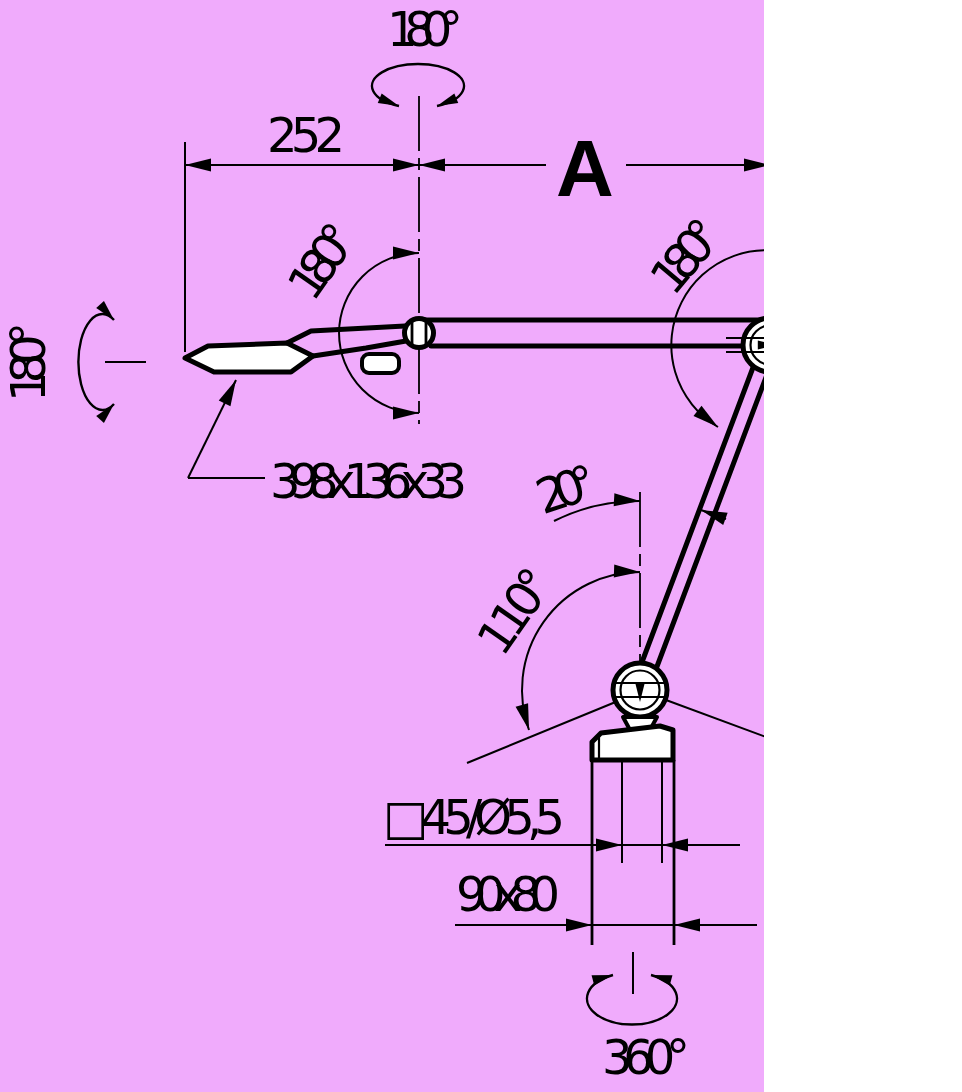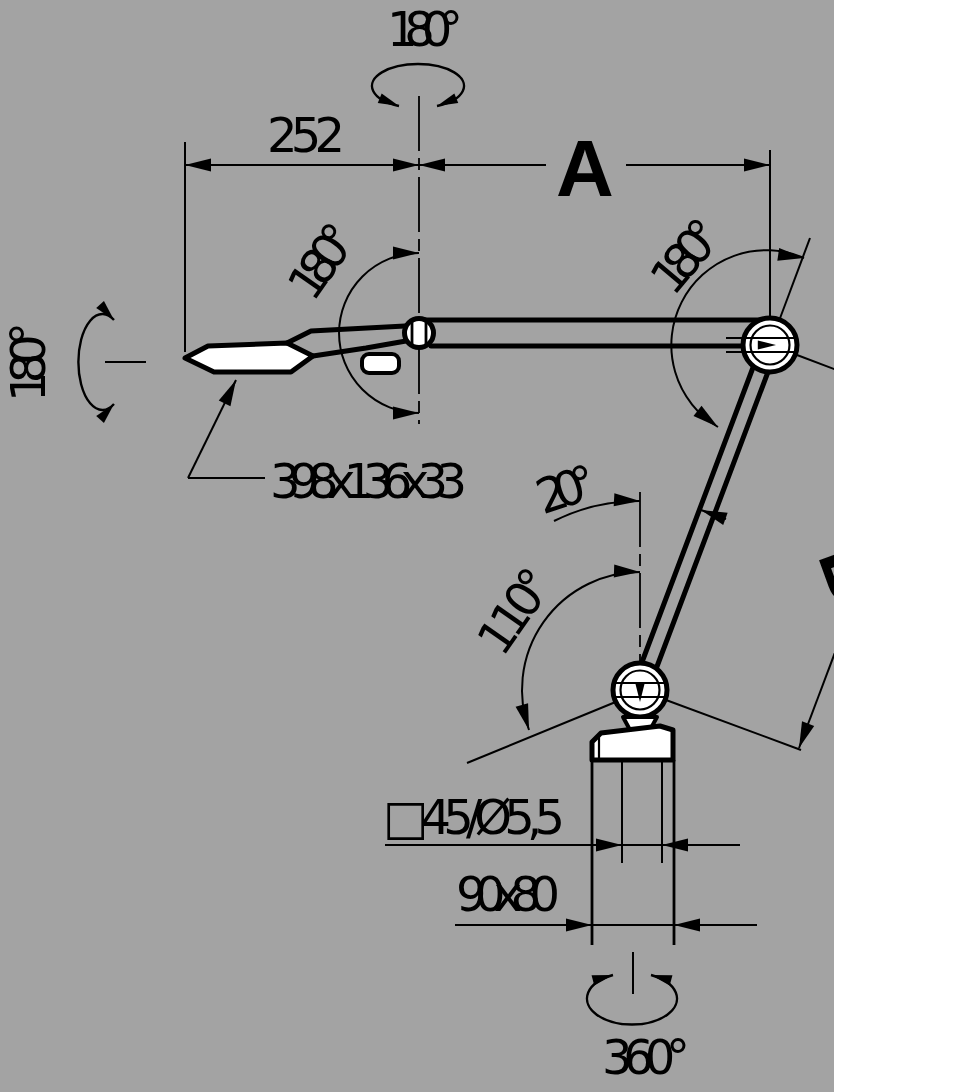--- a/index.html
+++ b/index.html
@@ -1,16 +1,16 @@
 <!DOCTYPE html>
 <html><head>
 <meta charset="utf-8">
 <style>
   html,body{margin:0;padding:0;background:#ffffff;}
-  .stage{position:relative;width:834px;height:1092px;background:#a3a3a3;overflow:hidden;}
+  .stage{position:relative;width:764px;height:1092px;background:#f0abfc;overflow:hidden;}
   svg{display:block;}
   .thick{stroke:#000;stroke-width:5;fill:none;stroke-linejoin:round;stroke-linecap:round;}
   .thickf{stroke:#000;stroke-width:5;fill:#fff;stroke-linejoin:round;}
   .medf{stroke:#000;stroke-width:4;fill:#fff;stroke-linejoin:round;}
   .med{stroke:#000;stroke-width:2.8;fill:none;}
   .dim{stroke:#000;stroke-width:2;fill:none;}
   .dim2{stroke:#000;stroke-width:2.4;fill:none;}
   .thin{stroke:#000;stroke-width:2.2;fill:none;}
   .cl{stroke:#000;stroke-width:1.8;fill:none;stroke-dasharray:55 7 12 7;}
   .arrF{fill:#000;stroke:none;}

